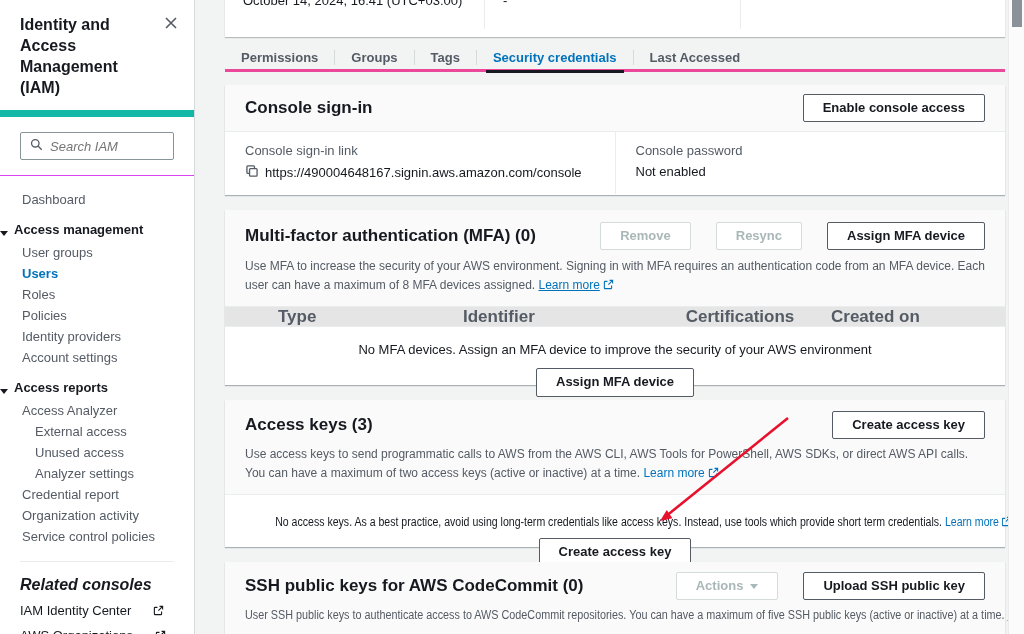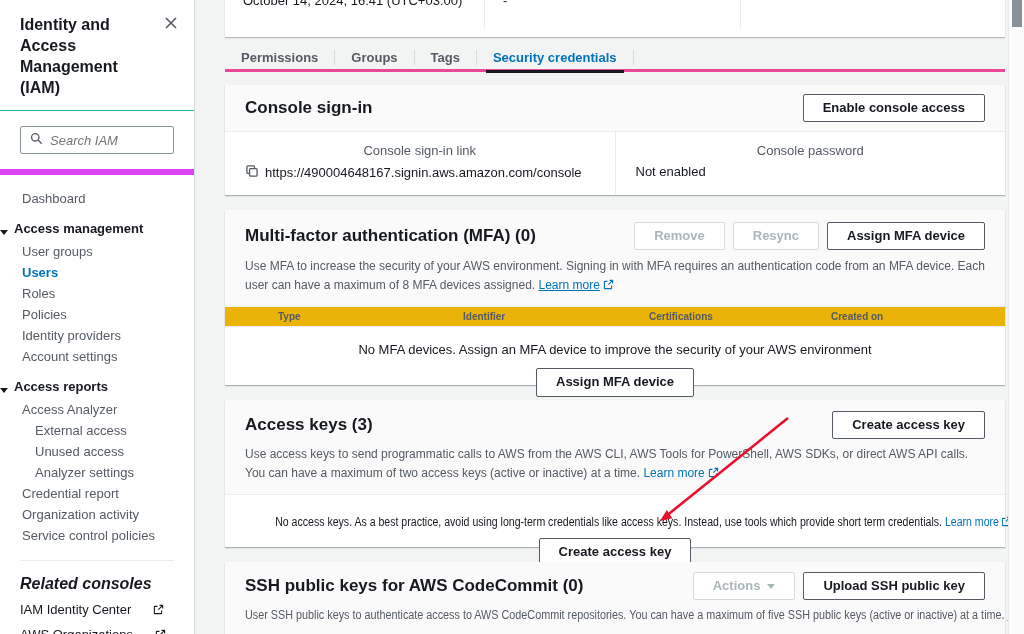--- a/index.html
+++ b/index.html
@@ -1,24 +1,24 @@
 <!DOCTYPE html>
 <html><head>
 <meta charset="utf-8">
 <style>
   * { margin:0; padding:0; box-sizing:border-box; }
   html,body { width:1024px; height:634px; overflow:hidden; }
   body { font-family:"Liberation Sans", sans-serif; background:#f2f3f3; color:#16191f; position:relative; }
 
   
   .sidebar { position:absolute; left:0; top:0; width:195px; height:634px; background:#fff; border-right:1px solid #d5dbdb; z-index:5; }
-  .sb-head { position:relative; padding:14px 16px 12px 20px; border-bottom:1px solid #14b8a6; }
+  .sb-head { position:relative; padding:14px 16px 12px 20px; border-bottom:7px solid #14b8a6; }
   .sb-title { font-size:16px; font-weight:700; line-height:1.32; width:136px; }
   .sb-close { position:absolute; right:14px; top:14px; width:18px; height:18px; cursor:pointer; color:#545b64; display:flex; align-items:center; justify-content:center; }
-  .sb-search { padding:15px 20px 15px; border-bottom:6px solid #d946ef; }
+  .sb-search { padding:15px 20px 15px; border-bottom:1px solid #d946ef; }
   .search-box { display:flex; align-items:center; gap:7px; border:1px solid #879596; border-radius:2px; height:28px; padding:0 9px; background:#fff; }
   .search-box svg { flex:none; color:#545b64; }
   .search-box input { border:none; outline:none; width:100%; font-family:"Liberation Sans",sans-serif; font-style:italic; font-size:13px; color:#687078; background:transparent; }
   .sb-nav { padding:13px 0 0; }
   .nav-item, .nav-sec { display:flex; align-items:flex-end; padding:4px 12px 4px 22px; font-size:13px; line-height:13px; color:#545b64; cursor:pointer; }
   .nav-item { color:#545b64; }
   .nav-sec { font-weight:700; color:#16191f; margin-top:9px; margin-bottom:2px; padding-left:0; }
   .nav-sec .tri { width:0; height:0; border-left:4px solid transparent; border-right:4px solid transparent; border-top:5px solid #16191f; margin-right:6px; }
   .nav-sub { padding-left:35px; }
   .nav-active { color:#0073bb; font-weight:700; }
@@ -38,45 +38,45 @@
   .tabs { position:absolute; left:29px; top:45px; width:780px; height:27px; display:flex; align-items:center; border-bottom:3px solid #ec4899; }
   .tab { position:relative; padding:0 16px; font-size:13px; font-weight:700; color:#545b64; cursor:pointer; height:27px; display:flex; align-items:center; white-space:nowrap; }
   .tab-sep { width:1px; height:15px; background:#d5dbdb; }
   .tab.active { color:#0073bb; }
   .tab.active::after { content:""; position:absolute; left:9px; right:9px; bottom:-2px; height:3px; background:#16191f; }
 
   .panel { position:absolute; left:29px; width:780px; background:#fff; box-shadow:0 1px 1px 0 rgba(0,28,36,.3); }
   .panel-head { background:#fafafa; border-bottom:1px solid #eaeded; }
   .head-row { display:flex; align-items:center; justify-content:space-between; padding:0 20px; }
   .panel-title { font-size:17px; font-weight:700; color:#16191f; white-space:nowrap; }
-  .btn-group { display:flex; gap:8px;align-items:center; }
+  .btn-group { display:flex; gap:25px;align-items:center; }
   .btn { display:inline-flex; align-items:center; justify-content:center; gap:7px; background:#fff; border:1px solid #545b64; border-radius:2px; color:#16191f; font-family:"Liberation Sans",sans-serif; font-weight:700; font-size:13px; padding:5px 19px; line-height:1.25; cursor:pointer; white-space:nowrap; }
   .btn.disabled { border-color:#d5dbdb; color:#aab7b8; cursor:default; }
   .caret { width:0; height:0; border-left:4px solid transparent; border-right:4px solid transparent; border-top:5px solid currentColor; }
 
   .desc { font-size:12px; line-height:1.55; color:#545b64; padding:0 20px 12px; }
   .link { color:#0073bb; cursor:pointer; white-space:nowrap; }
   .link.und { text-decoration:underline; }
   .ext { display:inline-block; vertical-align:-1px; margin-left:3px; }
 
   
   .panel-console { top:85px; height:110px; }
   .panel-console .head-row { height:47px; }
-  .cs-body { display:flex; height:62px;text-align:center; }
+  .cs-body { display:flex; height:62px; }
   .cs-col { flex:1; padding:11px 20px 0; }
   .cs-col:first-child { border-right:1px solid #eaeded; }
   .field-label { font-size:13px; color:#545b64; margin-bottom:6px; }
   .field-value { font-size:13px; color:#16191f; display:flex; align-items:center; gap:6px; }
 
   
   .panel-mfa { top:210px; height:175px; }
   .panel-mfa .head-row { padding-top:12px; }
-  .thead { display:flex; align-items:center; font-size:10px; font-weight:700; color:#545b64; background:#eab308; border-bottom:1px solid #eaeded; height:20px; }
+  .thead { display:flex; align-items:center; font-size:17px; font-weight:700; color:#545b64; background:#e5e5e5; border-bottom:1px solid #eaeded; height:20px; }
   .thead .gutter { width:53px; flex:none; }
-  .mc1 { width:185px; } .mc2 { width:186px; } .mc3 { width:182px; } .mc4 { flex:1; }
+  .mc1 { width:185px; } .mc2 { width:186px; } .mc3 { width:182px;text-align:center; } .mc4 { flex:1; }
   .empty { text-align:center; padding-top:15px; font-size:13px; color:#16191f; }
   .empty .btn { margin-top:11px; }
 
   
   .panel-keys { top:400px; height:147px; }
   .panel-keys .head-row { padding-top:11px; }
   .ak-empty { text-align:center; padding-top:19px; font-size:13px; color:#16191f; }
   .squeeze { display:inline-block; white-space:nowrap; transform:scaleX(.88); transform-origin:center; font-size:12px; }
   .ak-empty .btn { margin-top:9px; }
 
@@ -205,20 +205,23 @@
       </div>
     <div class="tab-sep"></div>
     <div class="tab">
         <span>Tags</span>
       </div>
     <div class="tab-sep"></div>
     <div class="tab active">
         <span>Security credentials</span>
       </div>
     <div class="tab-sep"></div>
+    <div class="tab">
+        <span>Last Accessed</span>
+      </div>
   </div>
 
   <div class="panel panel-console">
     <div class="panel-head head-row">
       <div class="panel-title">Console sign-in</div>
       <button class="btn">Enable console access</button>
     </div>
     <div class="cs-body">
       <div class="cs-col">
         <div class="field-label">Console sign-in link</div>

